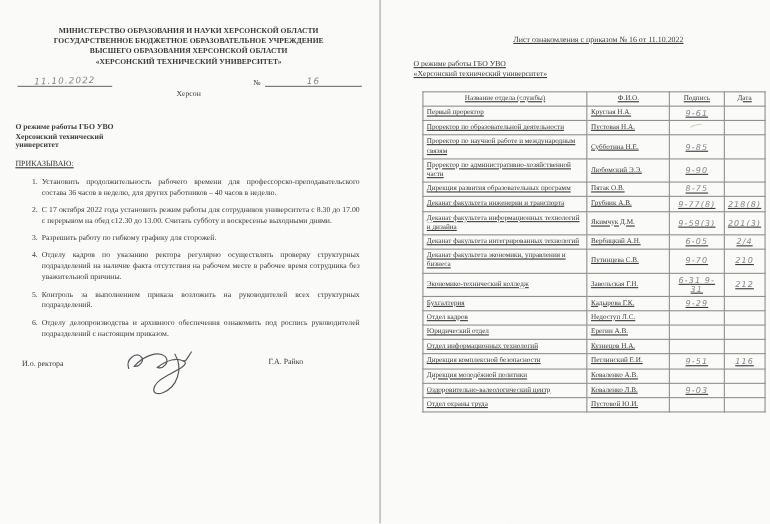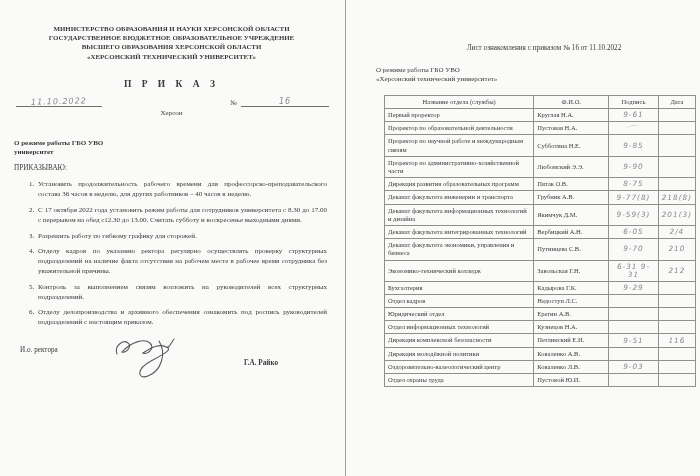--- a/index.html
+++ b/index.html
@@ -49,37 +49,38 @@
     font-family:"DejaVu Sans", sans-serif;
     letter-spacing:1px;
   }
   .hw-date { font-size:8px; transform:rotate(-1.5deg); display:inline-block; }
   .hw-num  { font-size:8px; }
   .subject { font-weight:bold; font-size:7px; line-height:8.8px; margin-top:16px; }
   .preamble {
     margin-top:12px; font-size:7px; line-height:10px;
     text-align:justify; text-indent:28px;
   }
-  .resolve { margin-top:8px; font-size:7.2px; }
+  .resolve { margin-top:8px; font-size:7.2px;text-decoration:underline; }
   ol.items {
     margin-top:8px; margin-left:22px; margin-right:2px;
     font-size:7px; line-height:9.8px; text-align:justify;
   }
   ol.items li { margin-bottom:6px; padding-left:2px; }
   .sig-row {
     position:relative; margin-top:10px; font-size:7.2px; height:50px;
   }
   .sig-title { position:absolute; left:6px; top:8px; }
-  .sig-name  { position:absolute; left:230px; top:21px;font-weight:bold; }
+  .sig-name  { position:absolute; left:230px; top:6px; }
   .sig-flourish { position:absolute; left:95px; top:-10px; }
 
   
   .page-right {
     width:354px; height:476px;
-    padding:44px 6px 0 30px;
+    padding:32px 6px 0 30px;
+    text-decoration:underline;
   }
   .sheet-title { text-align:center; font-size:7.2px; margin-left:10px; width:316px; }
   .sheet-subject { margin-top:14px; font-size:7px; line-height:9.4px; }
   table.ack {
     margin-top:10px; margin-left:8px;
     border-collapse:collapse; width:312px;
     font-size:6.5px; line-height:8.2px;
   }
   table.ack th, table.ack td {
     border:1px solid #8f8f8b;
@@ -106,45 +107,45 @@
 <div class="canvas">
 
   <div class="page page-left">
     <div class="org-header">
       <div>МИНИСТЕРСТВО ОБРАЗОВАНИЯ И НАУКИ ХЕРСОНСКОЙ ОБЛАСТИ</div>
       <div>ГОСУДАРСТВЕННОЕ БЮДЖЕТНОЕ ОБРАЗОВАТЕЛЬНОЕ УЧРЕЖДЕНИЕ</div>
       <div>ВЫСШЕГО ОБРАЗОВАНИЯ ХЕРСОНСКОЙ ОБЛАСТИ</div>
       <div>«ХЕРСОНСКИЙ ТЕХНИЧЕСКИЙ УНИВЕРСИТЕТ»</div>
     </div>
 
-    <div class="doc-type">П Р И К А З</div>
 
     <div class="date-row">
       <span class="blank-line date-line"><span class="hw hw-date">11.10.2022</span></span>
       <span class="city">Херсон</span>
       <span class="num-zone">
         <span>№</span>
         <span class="blank-line num-line"><span class="hw hw-num">16</span></span>
       </span>
     </div>
 
     <div class="subject">
       <div>О режиме работы ГБО УВО</div>
+      <div>Херсонский технический</div>
       <div>университет</div>
     </div>
 
 
     <div class="resolve">ПРИКАЗЫВАЮ:</div>
 
     <ol class="items">
         <li>Установить продолжительность рабочего времени для профессорско-преподавательского состава 36 часов в неделю, для других работников – 40 часов в неделю.</li>
         <li>С 17 октября 2022 года установить режим работы для сотрудников университета с 8.30 до 17.00 с перерывом на обед с12.30 до 13.00. Считать субботу и воскресенье выходными днями.</li>
         <li>Разрешить работу по гибкому графику для сторожей.</li>
         <li>Отделу кадров по указанию ректора регулярно осуществлять проверку структурных подразделений на наличие факта отсутствия на рабочем месте в рабочее время сотрудника без уважительной причины.</li>
-        <li>Контроль за выполнением связям возложить на руководителей всех структурных подразделений.</li>
+        <li>Контроль за выполнением приказа возложить на руководителей всех структурных подразделений.</li>
         <li>Отделу делопроизводства и архивного обеспечения ознакомить под роспись руководителей подразделений с настоящим приказом.</li>
       </ol>
 
     <div class="sig-row">
       <span class="sig-title">И.о. ректора</span>
       <span class="sig-flourish">
         <svg width="88" height="58" viewBox="0 0 88 58">
           <g stroke="#5a5a5e" stroke-width="1.1" fill="none" stroke-linecap="round">
             <path d="M8 26 C5 18 14 11 19 15 C23 18 18 25 13 24"></path>
             <path d="M13 24 C22 14 35 10 41 15 C46 20 39 27 34 25"></path>

